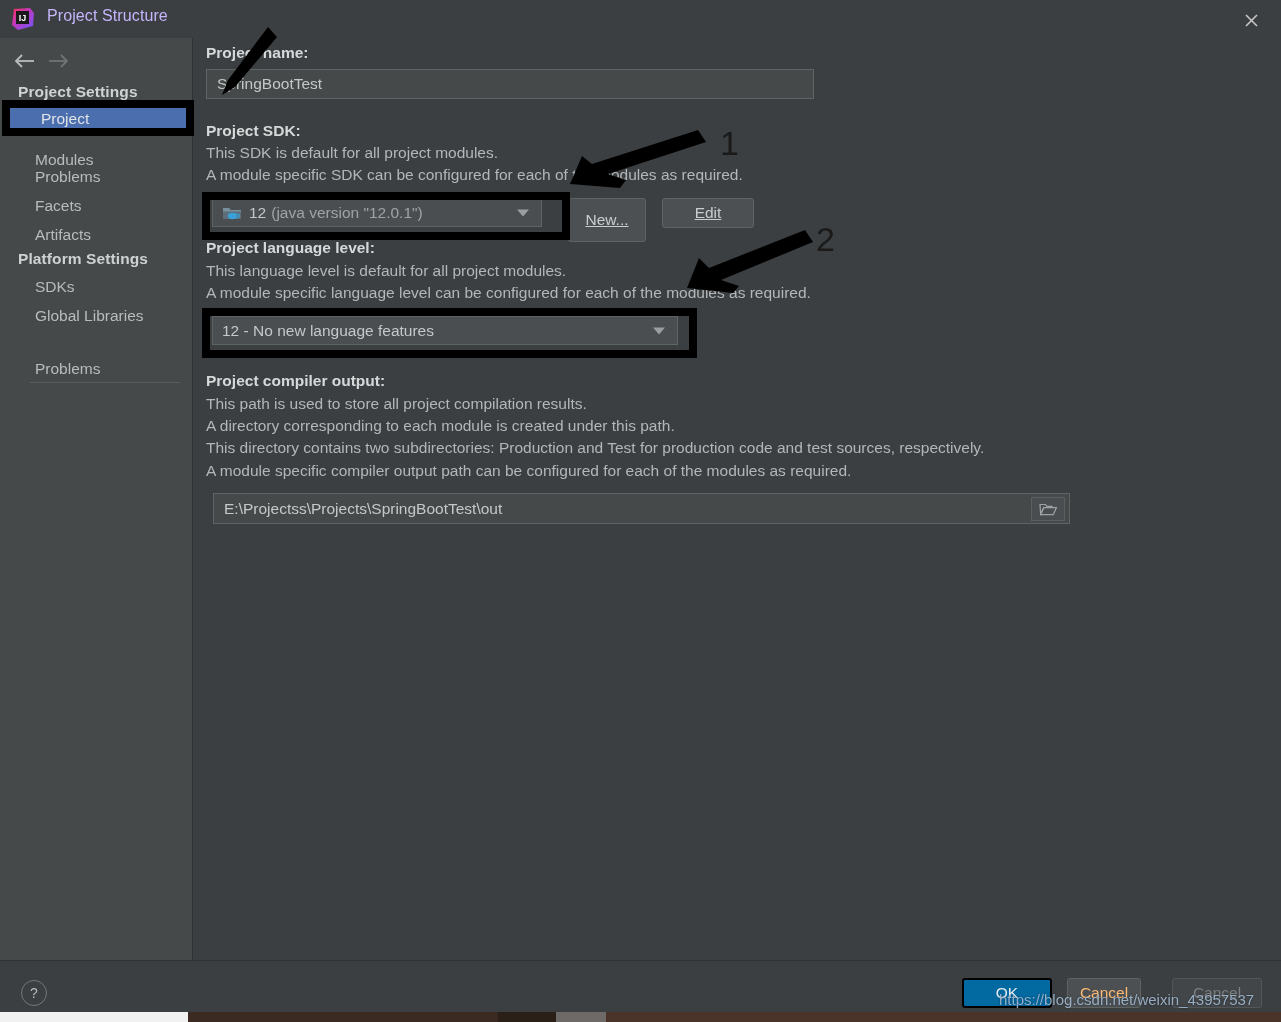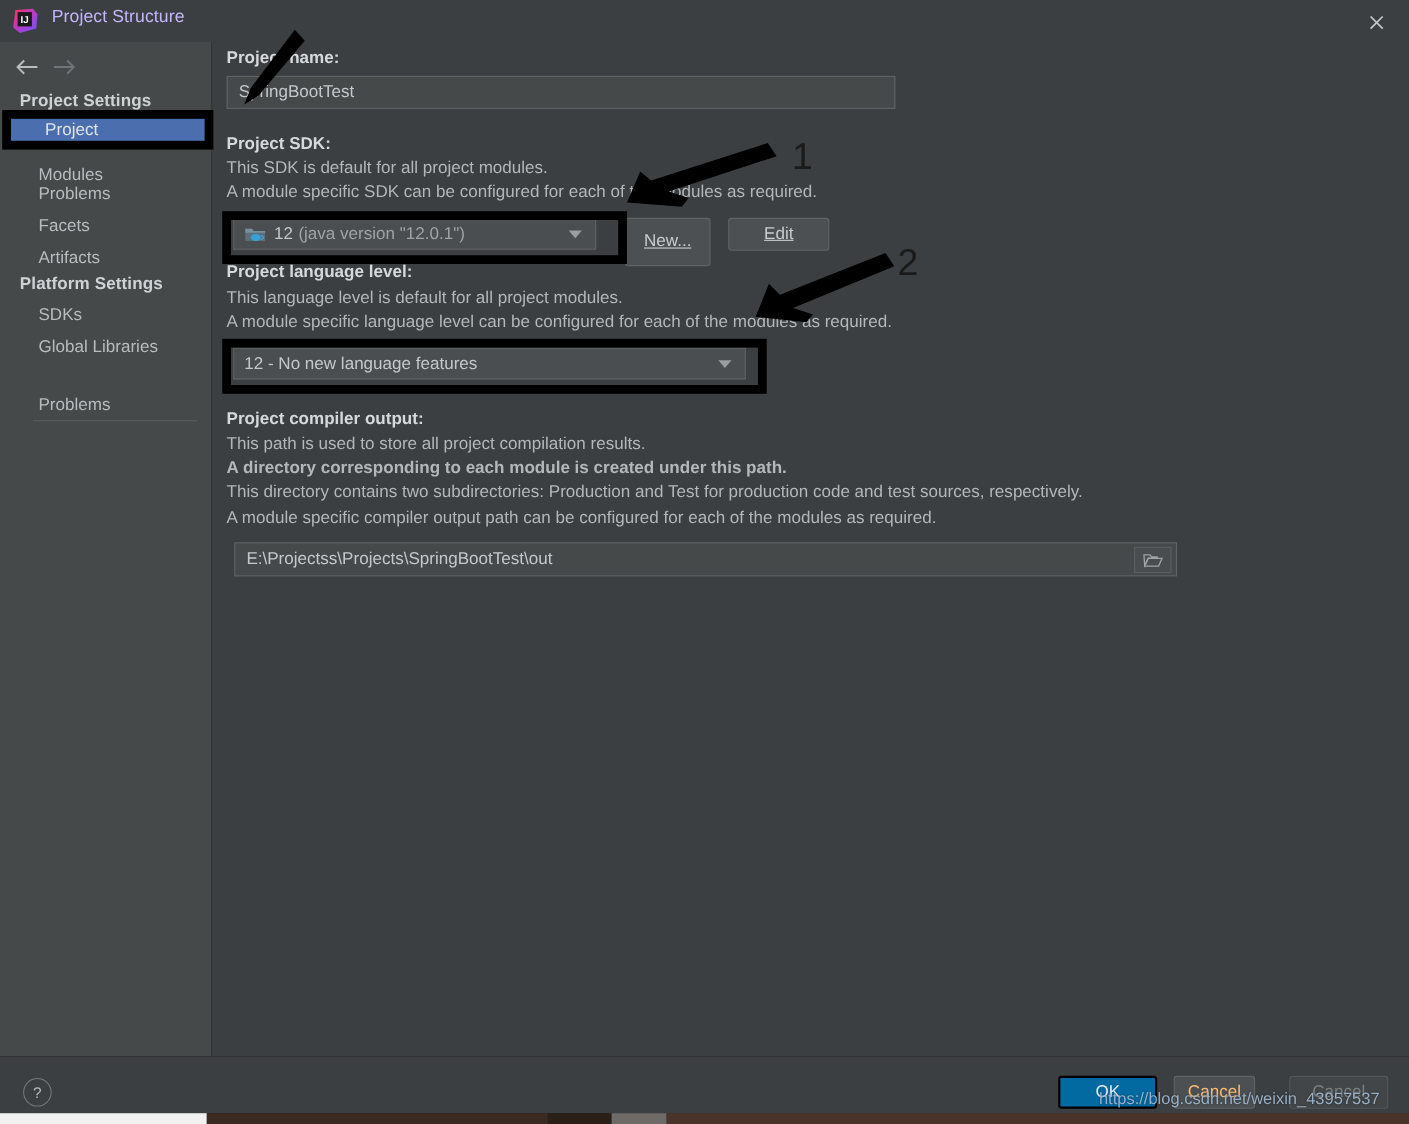--- a/index.html
+++ b/index.html
@@ -333,21 +333,21 @@
     <div class="label-desc" style="left:12px; top:224px;">This language level is default for all project modules.</div>
     <div class="label-desc" style="left:12px; top:246px;">A module specific language level can be configured for each of the modules as required.</div>
 
     <div class="combo" style="left:18px; top:278px; width:466px; height:29px;">
       <span>12 - No new language features</span>
       <span class="arrow"></span>
     </div>
 
     <div class="label-bold" style="left:12px; top:334px;">Project compiler output:</div>
     <div class="label-desc" style="left:12px; top:357px;">This path is used to store all project compilation results.</div>
-    <div class="label-desc" style="left:12px; top:379px;font-weight:bold;">A directory corresponding to each module is created under this path.</div>
+    <div class="label-desc" style="left:12px; top:379px;">A directory corresponding to each module is created under this path.</div>
     <div class="label-desc" style="left:12px; top:401px;">This directory contains two subdirectories: Production and Test for production code and test sources, respectively.</div>
     <div class="label-desc" style="left:12px; top:424px;">A module specific compiler output path can be configured for each of the modules as required.</div>
 
     <div class="text-field" style="left:19px; top:455px; width:857px; height:31px;">
       <span>E:\Projectss\Projects\SpringBootTest\out</span>
       <span class="browse-btn">
         <svg width="19" height="15" viewBox="0 0 19 15">
           <path d="M1 2.5 h5.5 l1.3 1.8 H13 v1.2 H4.8 L1.6 12 Z" fill="none" stroke="#9ea2a4" stroke-width="1.2"></path>
           <path d="M4.8 5.6 H17.4 L14.3 12.6 H1.7 Z" fill="none" stroke="#9ea2a4" stroke-width="1.2"></path>
         </svg>

